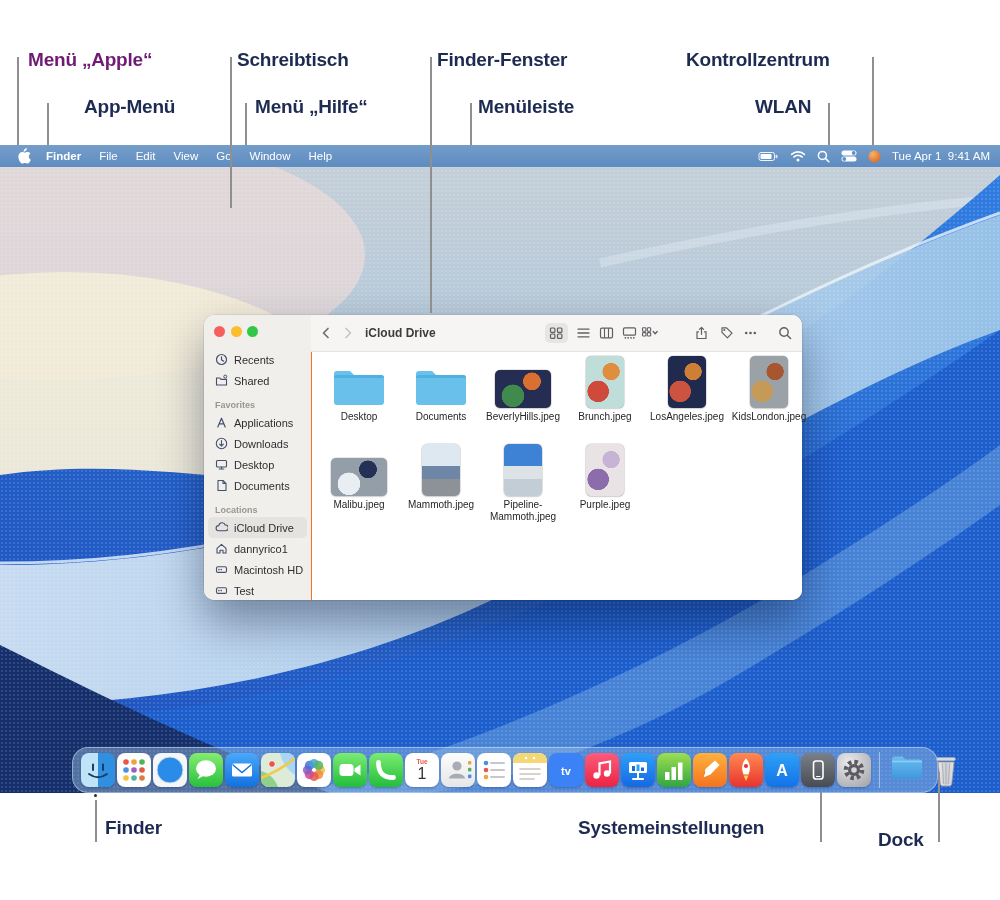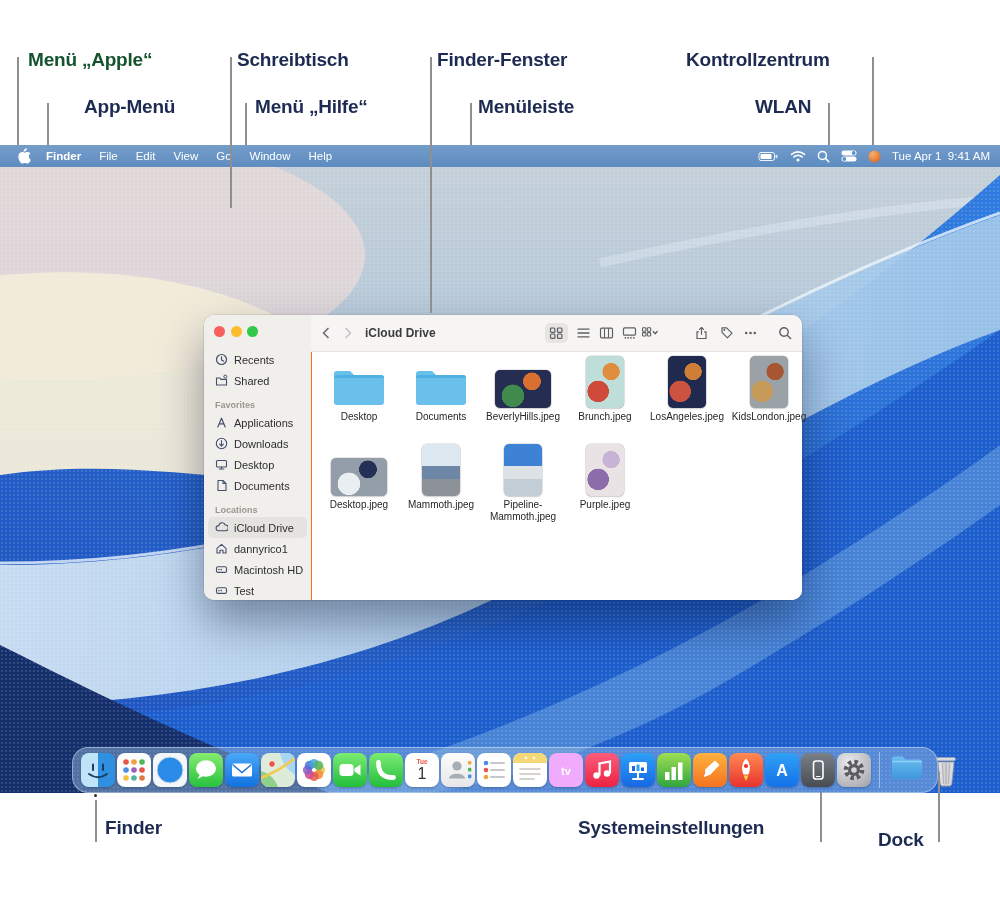--- a/index.html
+++ b/index.html
@@ -76,21 +76,21 @@
   .plain{width:36px;height:36px;position:relative;flex:0 0 auto;margin:0 2px;overflow:visible;
          box-shadow:none;border-radius:0;background:transparent;}
   .dock-sep{width:1px;height:36px;background:rgba(255,255,255,.45);margin:0 7px;flex:0 0 auto;}
 
   .t-finder{background:#3d9be0;} .t-launchpad{background:#fdfdfd;}
   .t-safari{background:#f4f7fa;} .t-messages{background:linear-gradient(180deg,#86ec6f,#28c13e);}
   .t-mail{background:linear-gradient(180deg,#49a8f8,#1272e0);} .t-maps{background:#dcecd8;}
   .t-photos{background:#fff;} .t-facetime{background:linear-gradient(180deg,#7bec72,#23bd3c);}
   .t-phone{background:linear-gradient(180deg,#7bec72,#23bd3c);} .t-calendar{background:#fff;}
   .t-contacts{background:linear-gradient(180deg,#fdfdfd,#e6e6e9);} .t-reminders{background:#fff;}
-  .t-notes{background:#fff;} .t-tv{background:#f0abfc;}
+  .t-notes{background:#fff;} .t-tv{background:#3b82f6;}
   .t-music{background:linear-gradient(180deg,#fc5c7d,#ec2342);}
   .t-keynote{background:linear-gradient(180deg,#2da0f8,#1668e3);}
   .t-numbers{background:linear-gradient(180deg,#9ede52,#2fa63f);}
   .t-pages{background:linear-gradient(180deg,#ffb23e,#f4731f);}
   .t-rocket{background:linear-gradient(180deg,#ff8a52,#e8332e);}
   .t-app-store{background:linear-gradient(180deg,#2fa1f5,#1272e8);}
   .t-iphone-mirroring{background:linear-gradient(180deg,#7a8088,#484c52);}
   .t-system-settings{background:radial-gradient(circle at 35% 28%,#ebebed,#9fa0a6);}
 </style>
 </head>
@@ -432,21 +432,21 @@
           </div>
           <div class="flabel">
             <span>KidsLondon.jpeg</span>
           </div>
         </div>
         <div class="fcell">
           <div class="fico">
             <div class="thumb" style="width: 56px; height: 38px; background-color: rgb(147, 158, 169); background-image: radial-gradient(circle at 32% 68%, rgb(233, 238, 243) 0px, rgb(233, 238, 243) 24%, transparent 25%), radial-gradient(circle at 66% 30%, rgb(36, 48, 85) 0px, rgb(36, 48, 85) 19%, transparent 20%);"></div>
           </div>
           <div class="flabel">
-            <span>Desktop.jpeg</span>
+            <span>Malibu.jpeg</span>
           </div>
         </div>
         <div class="fcell">
           <div class="fico">
             <div class="thumb" style="width: 38px; height: 52px; background: linear-gradient(rgb(221, 232, 241) 0px, rgb(221, 232, 241) 42%, rgb(110, 135, 166) 42%, rgb(110, 135, 166) 68%, rgb(141, 146, 152) 68%);"></div>
           </div>
           <div class="flabel">
             <span>Mammoth.jpeg</span>
           </div>
         </div>
@@ -678,21 +678,21 @@
     <div class="callout-line" style="left: 47px; top: 103px; height: 42px; background: rgb(143, 143, 143);"></div>
     <div class="callout-line" style="left: 230px; top: 57px; height: 151px; background: rgb(143, 143, 143);"></div>
     <div class="callout-line" style="left: 245px; top: 103px; height: 42px; background: rgb(143, 143, 143);"></div>
     <div class="callout-line" style="left: 430px; top: 57px; height: 256px; background: rgb(143, 143, 143);"></div>
     <div class="callout-line" style="left: 470px; top: 103px; height: 42px; background: rgb(143, 143, 143);"></div>
     <div class="callout-line" style="left: 872px; top: 57px; height: 88px; background: rgb(143, 143, 143);"></div>
     <div class="callout-line" style="left: 828px; top: 103px; height: 42px; background: rgb(143, 143, 143);"></div>
     <div class="callout-line" style="left: 95px; top: 800px; height: 42px; background: rgb(143, 143, 143);"></div>
     <div class="callout-line" style="left: 820px; top: 792px; height: 50px; background: rgb(143, 143, 143);"></div>
     <div class="callout-line" style="left: 938px; top: 772px; height: 70px; background: rgb(143, 143, 143);"></div>
-    <div class="callout-label" style="left: 28px; top: 49px; color: #14532d;">Menü „Apple“</div>
+    <div class="callout-label" style="left: 28px; top: 49px; color: #701a75;">Menü „Apple“</div>
     <div class="callout-label" style="left: 60px; top: 96px; color: rgb(29, 43, 82); margin-left: 24px;">App-Menü</div>
     <div class="callout-label" style="left: 237px; top: 49px; color: rgb(29, 43, 82);">Schreibtisch</div>
     <div class="callout-label" style="left: 255px; top: 96px; color: rgb(29, 43, 82);">Menü „Hilfe“</div>
     <div class="callout-label" style="left: 437px; top: 49px; color: rgb(29, 43, 82);">Finder-Fenster</div>
     <div class="callout-label" style="left: 478px; top: 96px; color: rgb(29, 43, 82);">Menüleiste</div>
     <div class="callout-label" style="left: 686px; top: 49px; color: rgb(29, 43, 82);">Kontrollzentrum</div>
     <div class="callout-label" style="left: 755px; top: 96px; color: rgb(29, 43, 82);">WLAN</div>
     <div class="callout-label" style="left: 105px; top: 817px; color: rgb(29, 43, 82);">Finder</div>
     <div class="callout-label" style="left: 578px; top: 817px; color: rgb(29, 43, 82);">Systemeinstellungen</div>
     <div class="callout-label" style="left: 878px; top: 817px; color: rgb(29, 43, 82); margin-top: 12px;">Dock</div>

